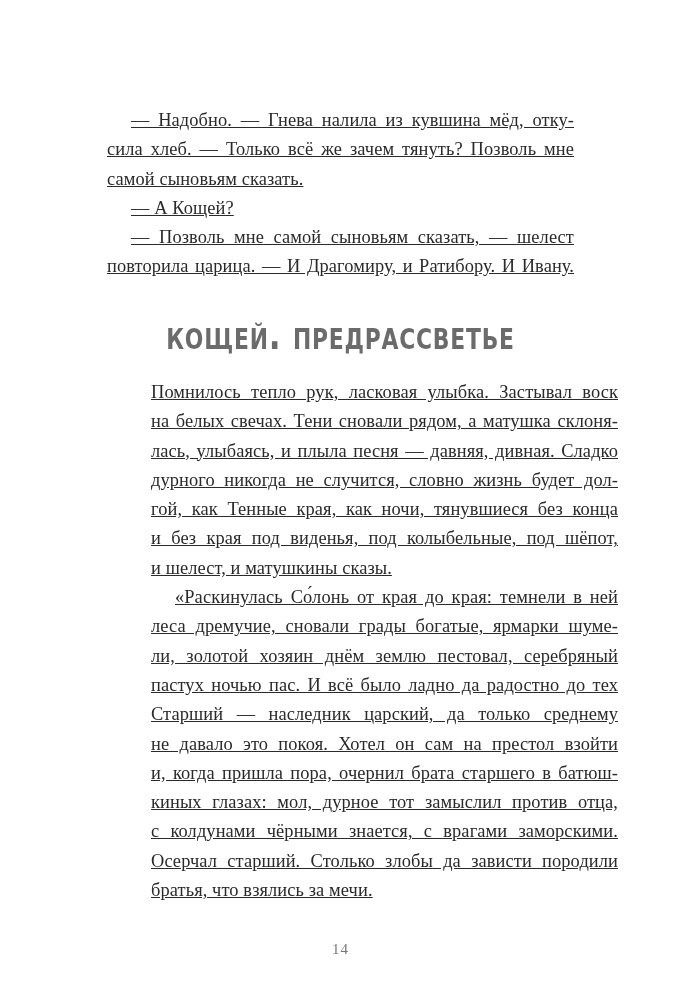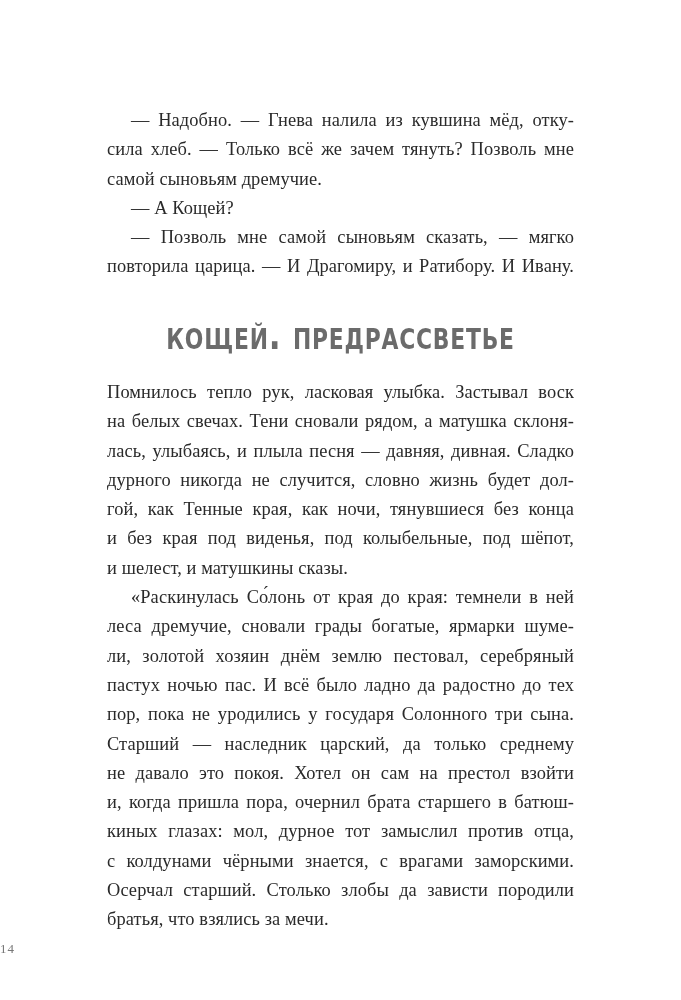--- a/index.html
+++ b/index.html
@@ -18,40 +18,41 @@
   .page {
     position: absolute;
     left: 0; top: 0;
     width: 681px;
     height: 1000px;
   }
   .text-block {
     position: absolute;
     left: 107px;
     width: 467px;
+    text-decoration: underline;
   }
   .line {
     display: block;
     height: 29.3px;
     line-height: 29.3px;
     font-size: 18.4px;
     white-space: nowrap;
     text-align: justify;
     text-align-last: justify;
     font-family: "Liberation Serif", "DejaVu Serif", serif;
     letter-spacing: 0.1px;
   }
   .line.last {
     text-align-last: left;
   }
   .line.indent {
     padding-left: 24px;
   }
   #dialogue { top: 106px; }
-  #body-text { top: 378px; }
+  #body-text { top: 378px; margin-left: 44px; }
 
   .chapter-title {
     position: absolute;
     left: 0;
     width: 681px;
     top: 312px;
     text-align: center;
     font-family: "DejaVu Sans", "Liberation Sans", sans-serif;
     font-weight: bold;
     font-size: 40px;
@@ -61,56 +62,55 @@
     transform-origin: center;
     text-transform: lowercase;
     font-variant: small-caps;
   }
 
   .page-number {
     position: absolute;
     left: 0;
     width: 681px;
     top: 941px;
-    text-align: left;
+    text-align: center;
     font-family: "Liberation Serif", "DejaVu Serif", serif;
-    font-size: 13px;
+    font-size: 15px;
     color: #777777;
     letter-spacing: 1px;
   }
 </style>
 </head>
 <body>
 
 <div class="page">
 
   <div class="text-block" id="dialogue">
     <span class="line indent">— Надобно. — Гнева налила из кувшина мёд, отку-</span>
     <span class="line">сила хлеб. — Только всё же зачем тянуть? Позволь мне</span>
-    <span class="line last">самой сыновьям дремучие.</span>
+    <span class="line last">самой сыновьям сказать.</span>
     <span class="line indent last">— А Кощей?</span>
-    <span class="line indent">— Позволь мне самой сыновьям сказать, — мягко</span>
+    <span class="line indent">— Позволь мне самой сыновьям сказать, — шелест</span>
     <span class="line">повторила царица. — И Драгомиру, и Ратибору. И Ивану.</span>
   </div>
 
   <div class="chapter-title">Кощей. Предрассветье</div>
 
   <div class="text-block" id="body-text">
     <span class="line">Помнилось тепло рук, ласковая улыбка. Застывал воск</span>
     <span class="line">на белых свечах. Тени сновали рядом, а матушка склоня-</span>
     <span class="line">лась, улыбаясь, и плыла песня — давняя, дивная. Сладко</span>
     <span class="line">дурного никогда не случится, словно жизнь будет дол-</span>
     <span class="line">гой, как Тенные края, как ночи, тянувшиеся без конца</span>
     <span class="line">и без края под виденья, под колыбельные, под шёпот,</span>
     <span class="line last">и шелест, и матушкины сказы.</span>
     <span class="line indent">«Раскинулась Со́лонь от края до края: темнели в ней</span>
     <span class="line">леса дремучие, сновали грады богатые, ярмарки шуме-</span>
     <span class="line">ли, золотой хозяин днём землю пестовал, серебряный</span>
     <span class="line">пастух ночью пас. И всё было ладно да радостно до тех</span>
-    <span class="line">пор, пока не уродились у государя Солонного три сына.</span>
     <span class="line">Старший — наследник царский, да только среднему</span>
     <span class="line">не давало это покоя. Хотел он сам на престол взойти</span>
     <span class="line">и, когда пришла пора, очернил брата старшего в батюш-</span>
     <span class="line">киных глазах: мол, дурное тот замыслил против отца,</span>
     <span class="line">с колдунами чёрными знается, с врагами заморскими.</span>
     <span class="line">Осерчал старший. Столько злобы да зависти породили</span>
     <span class="line last">братья, что взялись за мечи.</span>
   </div>
 
   <div class="page-number">14</div>

